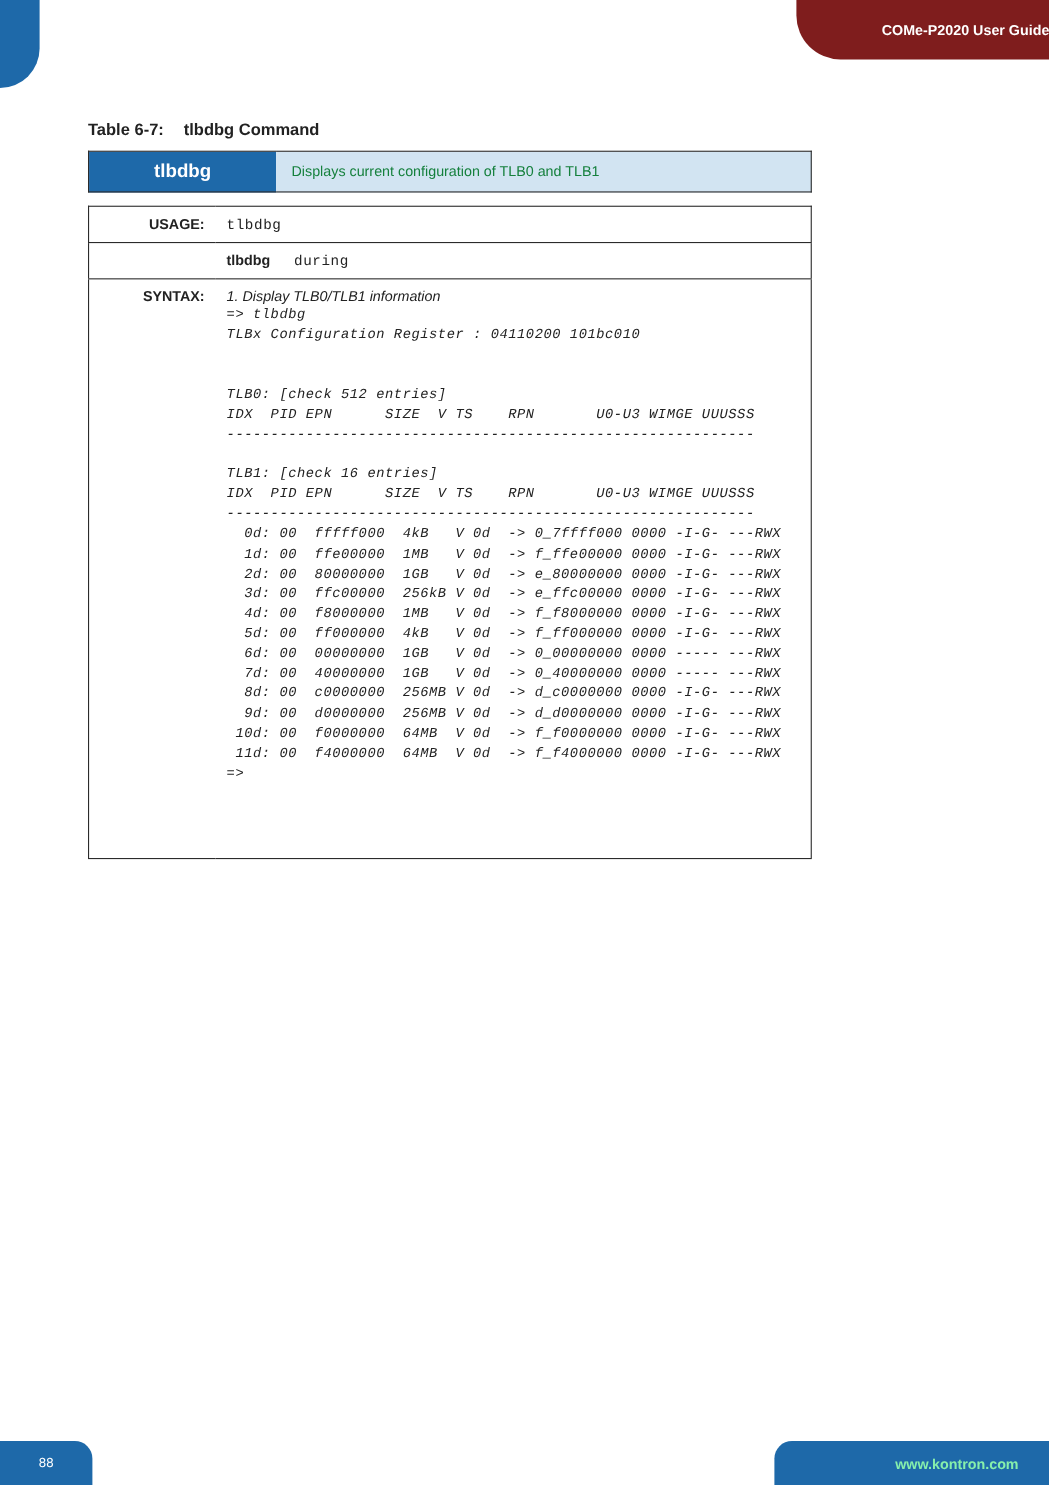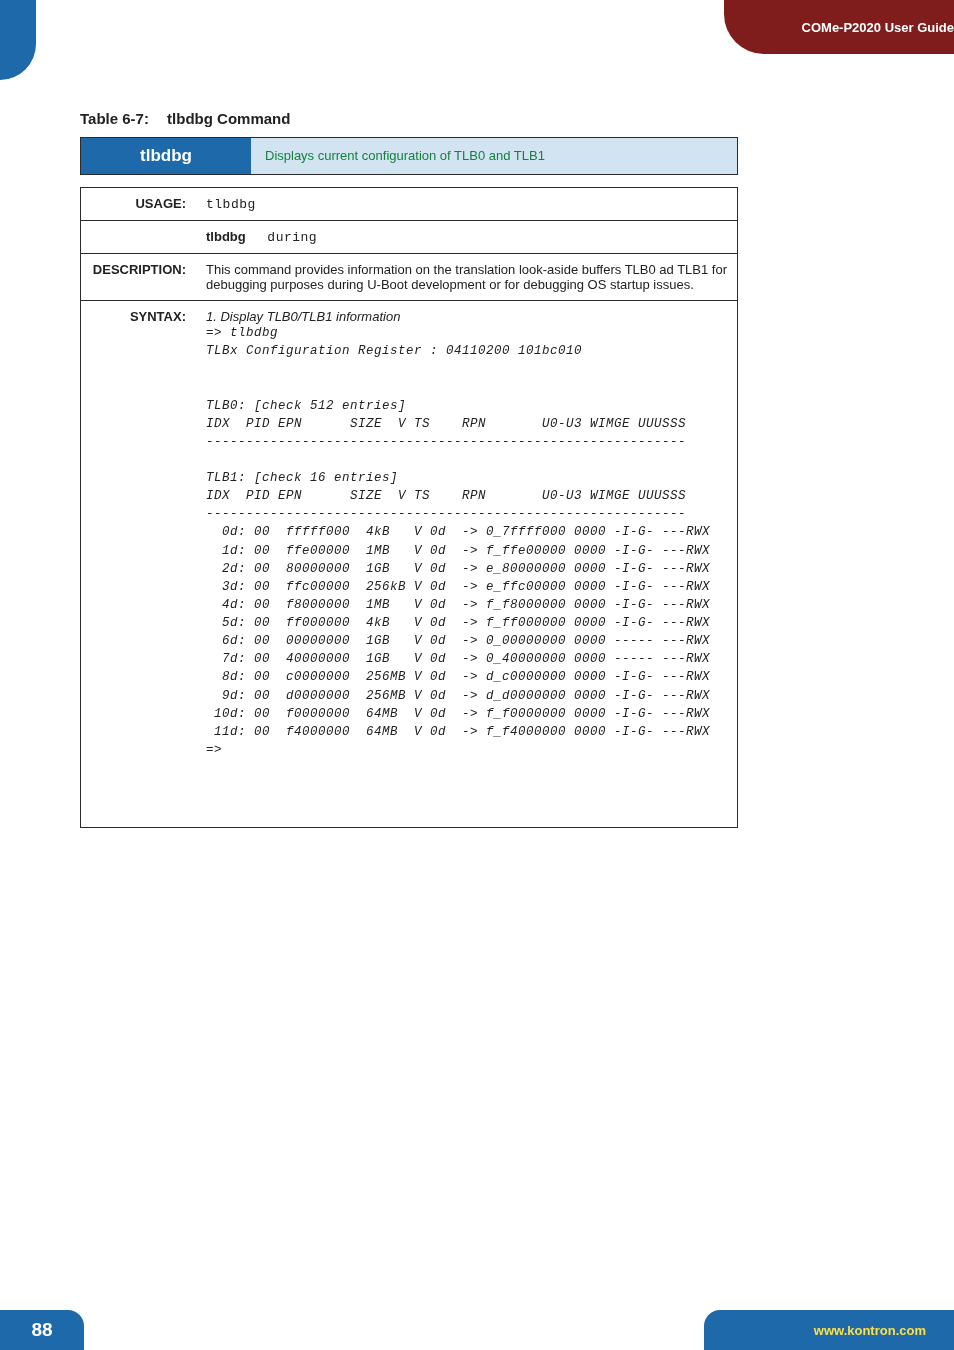--- a/index.html
+++ b/index.html
@@ -111,32 +111,32 @@
     bottom: 0;
     left: 0;
     width: 100%;
     height: 40px;
     display: flex;
   }
   .footer-left {
     width: 84px;
     background: #1e69a9;
     color: #fff;
-    font-weight: bold;
-    font-size: 19px;
+    font-weight: normal;
+    font-size: 12px;
     display: flex;
     align-items: center;
     justify-content: center;
     border-top-right-radius: 16px;
   }
   .footer-spacer { flex: 1; }
   .footer-right {
     width: 250px;
     background: #1e69a9;
-    color: #fde047;
+    color: #86efac;
     font-weight: bold;
     font-size: 13px;
     display: flex;
     align-items: center;
     justify-content: flex-end;
     padding-right: 28px;
     border-top-left-radius: 16px;
     box-sizing: border-box;
   }
   .usage-body { padding-top: 2px; font-style: italic; }
@@ -177,24 +177,20 @@
       <td>
         <span class="mono-inline">tlbdbg</span>
       </td>
     </tr>
     <tr>
       <td class="label-col"></td>
       <td class="syntax-line">
         <span class="cmd-label">tlbdbg</span>
         <span class="mono-inline">during</span>
       </td>
-    </tr>
-    <tr>
-      <td class="label-col">DESCRIPTION:</td>
-      <td>This command provides information on the translation look-aside buffers TLB0 ad TLB1 for debugging purposes during U-Boot development or for debugging OS startup issues.</td>
     </tr>
     <tr>
       <td class="label-col">SYNTAX:</td>
       <td class="usage-body">
         <div>1. Display TLB0/TLB1 information</div>
         <div class="mono">=&gt; tlbdbg
 TLBx Configuration Register : 04110200 101bc010
 
 
 TLB0: [check 512 entries]

